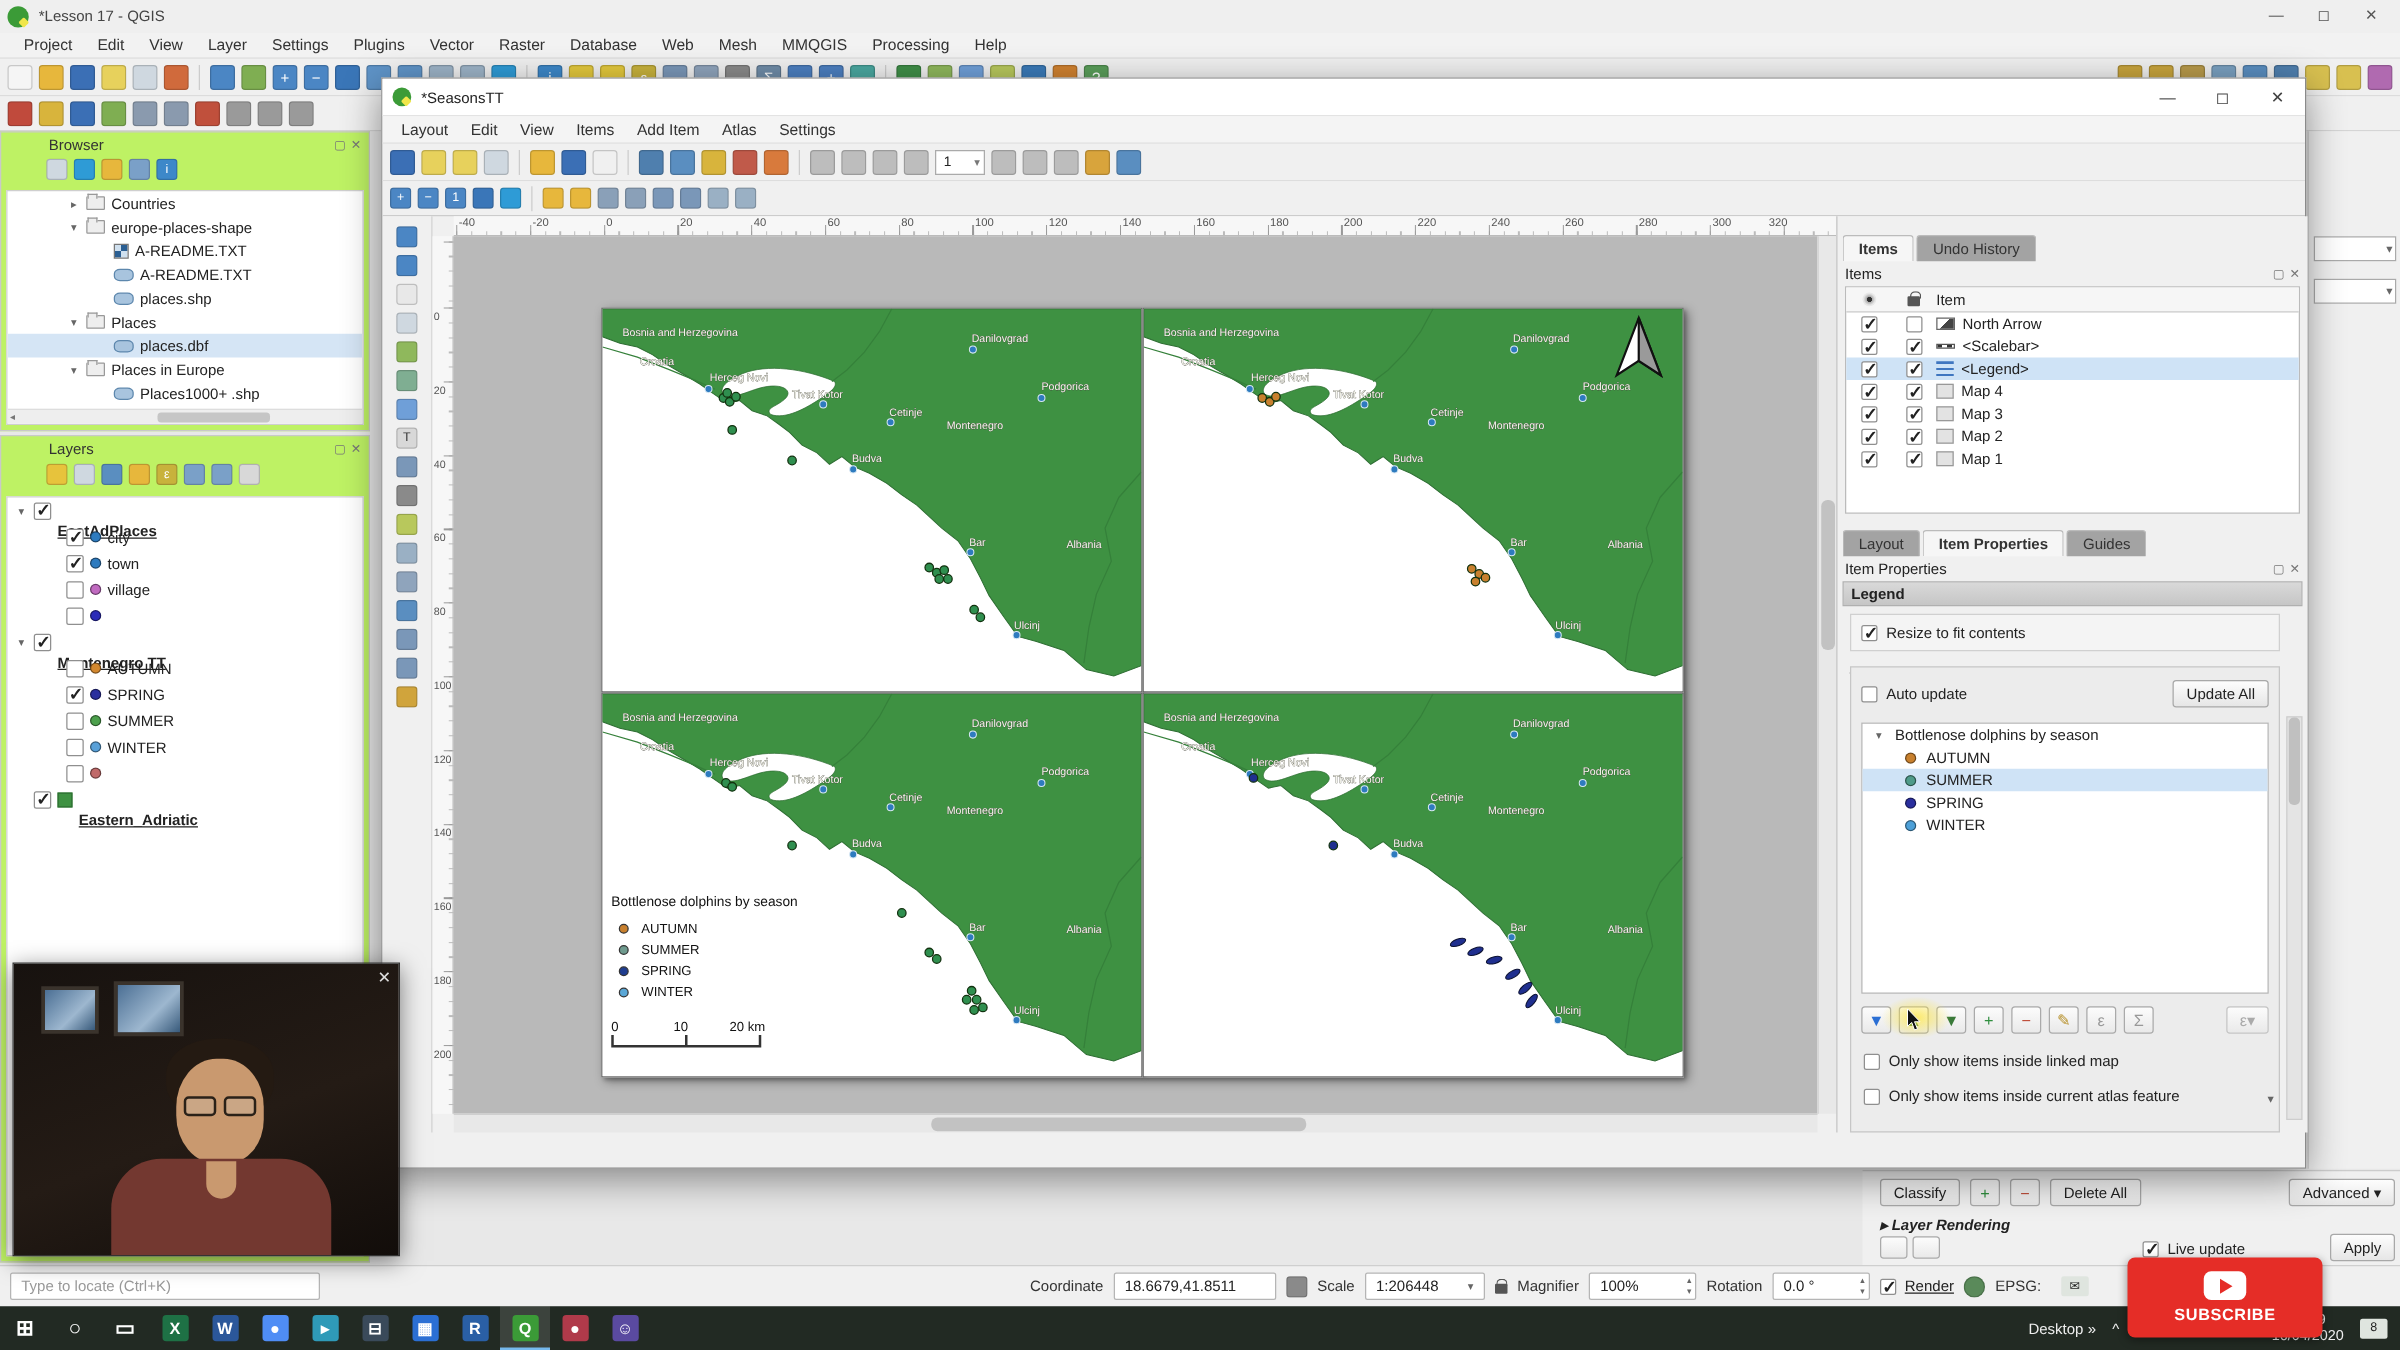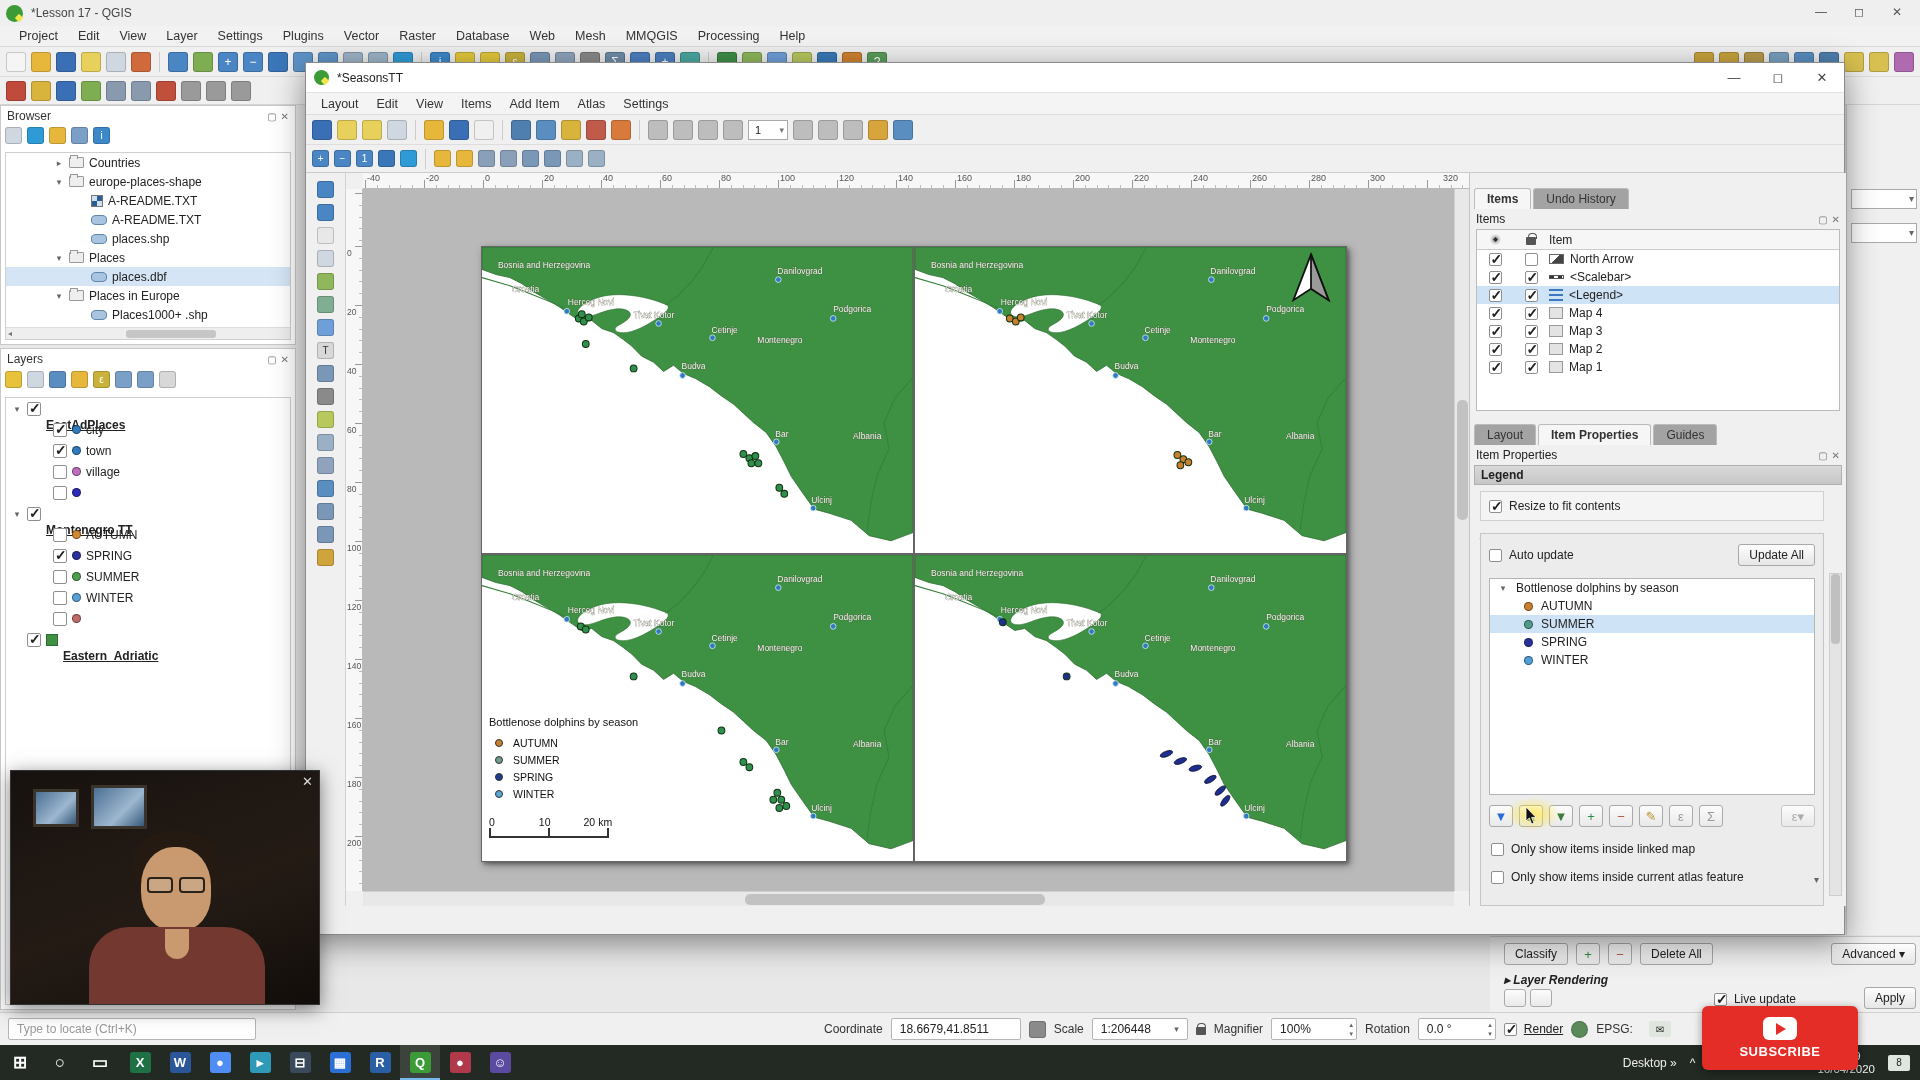--- a/index.html
+++ b/index.html
@@ -17,21 +17,21 @@
   .menubar { left:0; top:26px; width:1920px; height:21px; background:#f2f2f2; border-bottom:1px solid #d9d9d9; display:flex; align-items:center; padding-left:10px; gap:2px; }
   .menubar span { padding:2px 9px; color:#333; font-size:12.5px; }
   .tb { display:flex; align-items:center; gap:5px; padding:3px 6px; }
   .toolbar1 { left:0; top:47px; width:1920px; height:30px; background:#f0f0f0; border-bottom:1px solid #dcdcdc; }
   .toolbar2 { left:0; top:77px; width:1920px; height:28px; background:#f0f0f0; border-bottom:1px solid #d5d5d5; }
   .chip { width:20px; height:20px; border-radius:3px; border:1px solid rgba(0,0,0,.18); display:inline-flex; align-items:center; justify-content:center; font-size:12px; color:#fff; flex:0 0 auto; }
   .chip.small { width:17px; height:17px; font-size:10px; }
   .sep { width:1px; height:20px; background:#ccc; margin:0 3px; flex:0 0 auto; }
 
   
-  .dock { background:#ffffff; border:1px solid #c9c9c9; }
+  .dock { background:#bef264; border:1px solid #c9c9c9;padding-left:32px; }
   .dock-head { height:20px; display:flex; align-items:center; padding:0 6px; font-size:12px; color:#333; }
   .dock-head .dkbtns { margin-left:auto; display:flex; gap:4px; color:#777; font-size:10px; }
   .tree { background:#fff; border:1px solid #cfcfcf; position:absolute; left:4px; right:4px; bottom:4px; overflow:hidden; }
   .trow { display:flex; align-items:center; height:19px; font-size:12px; gap:5px; white-space:nowrap; }
   .trow.sel { background:#d5e5f5; }
   .expander { width:10px; color:#666; font-size:9px; text-align:center; flex:0 0 auto; }
   .folder { width:15px; height:11px; background:#eee; border:1px solid #999; border-radius:1px; position:relative; flex:0 0 auto; }
   .folder::before { content:""; position:absolute; left:0; top:-3px; width:6px; height:3px; background:#eee; border:1px solid #999; border-bottom:none; }
   .vicon { width:16px; height:10px; background:#a8c4de; border:1px solid #5d87ad; border-radius:5px/4px; flex:0 0 auto; }
   .ricon { width:12px; height:12px; flex:0 0 auto; background:conic-gradient(#2b5f93 25%,#cfe0ef 0 50%,#2b5f93 0 75%,#cfe0ef 0); border:1px solid #777; }
@@ -528,21 +528,21 @@
         <span style="left: 476px;">120</span>
         <span style="left: 535px;">140</span>
         <span style="left: 594px;">160</span>
         <span style="left: 653px;">180</span>
         <span style="left: 712px;">200</span>
         <span style="left: 771px;">220</span>
         <span style="left: 830px;">240</span>
         <span style="left: 889px;">260</span>
         <span style="left: 948px;">280</span>
         <span style="left: 1007px;">300</span>
-        <span style="left: 1080px; text-align: right;">320</span>
+        <span style="left: 1052px; text-align: right;">320</span>
       </div>
     <div class="abs ruler-left">
         <span style="top: 59px;">0</span>
         <span style="top: 118px;">20</span>
         <span style="top: 177px;">40</span>
         <span style="top: 236px;">60</span>
         <span style="top: 295px;">80</span>
         <span style="top: 354px;">100</span>
         <span style="top: 413px;">120</span>
         <span style="top: 472px;">140</span>

